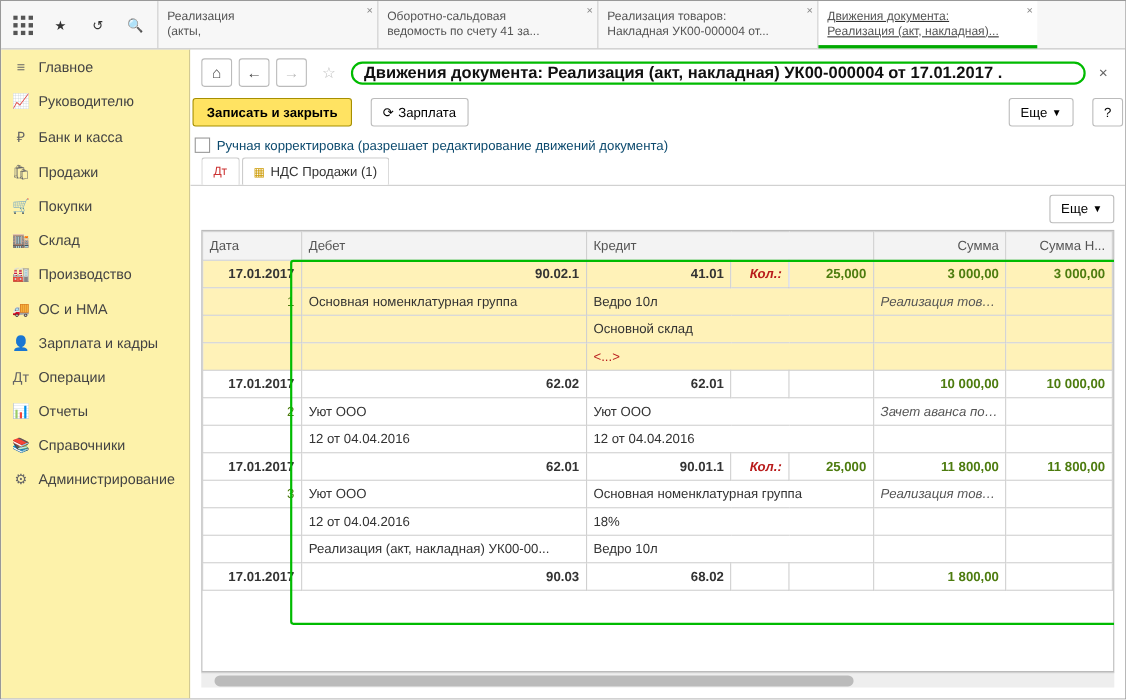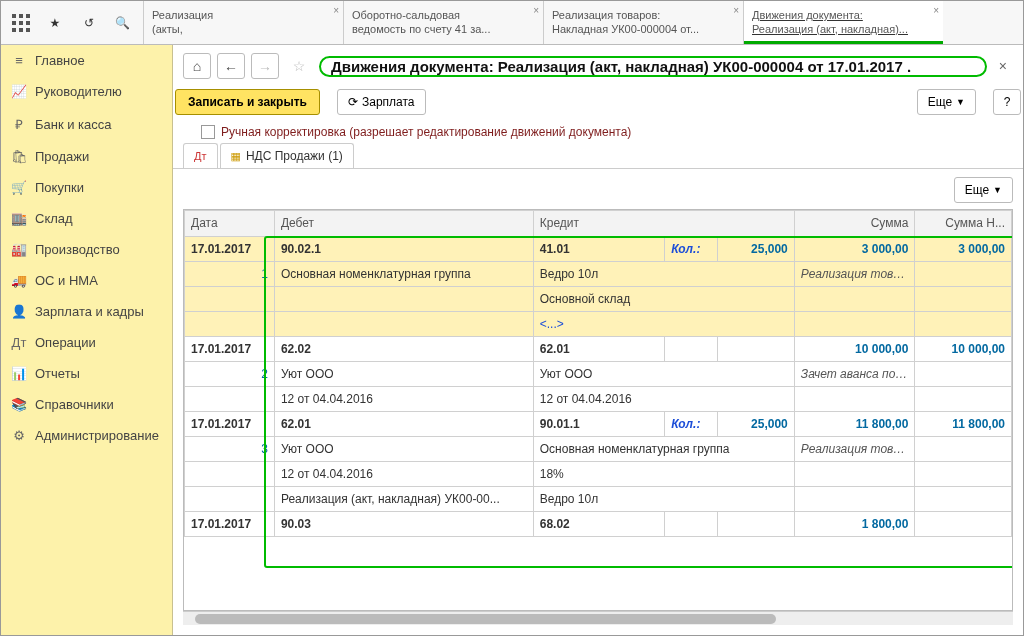--- a/index.html
+++ b/index.html
@@ -23,40 +23,40 @@
   .nav-btn { width:28px; height:26px; border:1px solid #bbb; background:#fff; border-radius:3px; display:flex; align-items:center; justify-content:center; cursor:pointer; font-size:14px; color:#444;}
   .nav-btn.dis { color:#bbb; }
   .title-box { flex:1; border:2px solid #0b0; border-radius:12px; padding:0 10px; font-size:15px; font-weight:bold; color:#111; white-space:nowrap; overflow:hidden; text-overflow:ellipsis;}
   .close-x { font-size:14px; color:#666; cursor:pointer; padding:0 6px;}
   .toolbar { display:flex; gap:17px; padding:6px 2px; }
   .btn-yellow { background:#ffe362; border:1px solid #a68f00; padding:5px 12px; font-weight:bold; border-radius:3px; cursor:pointer; font-size:12px;}
   .btn { background:#fff; border:1px solid #bbb; padding:5px 10px; border-radius:3px; cursor:pointer; display:flex; align-items:center; gap:4px; font-size:12px;}
   .btn .caret { font-size:9px; }
   .spacer { flex:1; }
   .btn-q { width:28px; justify-content:center; }
-  .chk-row { padding:4px 28px; display:flex; align-items:center; gap:6px; color:#7f1d1d; font-size:12px;}
+  .chk-row { padding:4px 4px; display:flex; align-items:center; gap:6px; color:#0c4a6e; font-size:12px;}
   .chk { width:14px; height:14px; border:1px solid #999; }
   .doc-tabs { display:flex; gap:2px; padding:0 10px; border-bottom:1px solid #ccc; }
   .doc-tab { border:1px solid #ccc; border-bottom:none; background:#fff; padding:5px 10px; border-radius:3px 3px 0 0; display:flex; align-items:center; gap:5px; font-size:12px; cursor:pointer; }
   .doc-tab .ti { color:#c33; font-size:11px; }
   .doc-tab.b .ti { color:#c90; }
   .grid-area { flex:1; display:flex; flex-direction:column; padding:8px 10px 10px; overflow:hidden;}
   .grid-tb { display:flex; justify-content:flex-end; padding-bottom:6px;}
   .grid-wrap { flex:1; border:1px solid #bbb; overflow:auto; position:relative;}
   table { border-collapse:collapse; width:100%; table-layout:fixed;padding-left:20px;}
   th, td { border:1px solid #d0d0d0; padding:5px 6px; text-align:left; vertical-align:top; font-size:12px; overflow:hidden; white-space:nowrap; text-overflow:ellipsis;}
   th { background:#f3f3f3; color:#555; font-weight:normal; height:26px;}
-  tr.hdr td { font-weight:bold; }
+  tr.hdr td { font-weight:bold;text-align:right; }
   tr.sel td { background:#fff2b8; }
   tr.sel.hdr td { background:#fff2b8; }
   td.hl { background:#ffd040; }
-  td.rnum { text-align:right; color:#0369a1;}
+  td.rnum { text-align:right; color:#4d7c0f;}
   td.bold { font-weight:bold; }
   td.italic { font-style:italic; color:#555;}
-  td.gray { color:#1d4ed8; }
+  td.gray { color:#b91c1c; }
   .scroll-track { height:14px; background:#eee; border-top:1px solid #ccc; position:relative;}
   .scroll-thumb { position:absolute; left:12px; top:2px; height:10px; width:70%; background:#bbb; border-radius:5px;}
   .green-outline { position:absolute; border:2px solid #0b0; border-radius:3px; pointer-events:none; left:80px; top:26px; width:810px; height:332px;}
   svg { display:block; }
 </style>
 </head>
 <body>
 
 <div class="window">
   <div class="top-bar">

